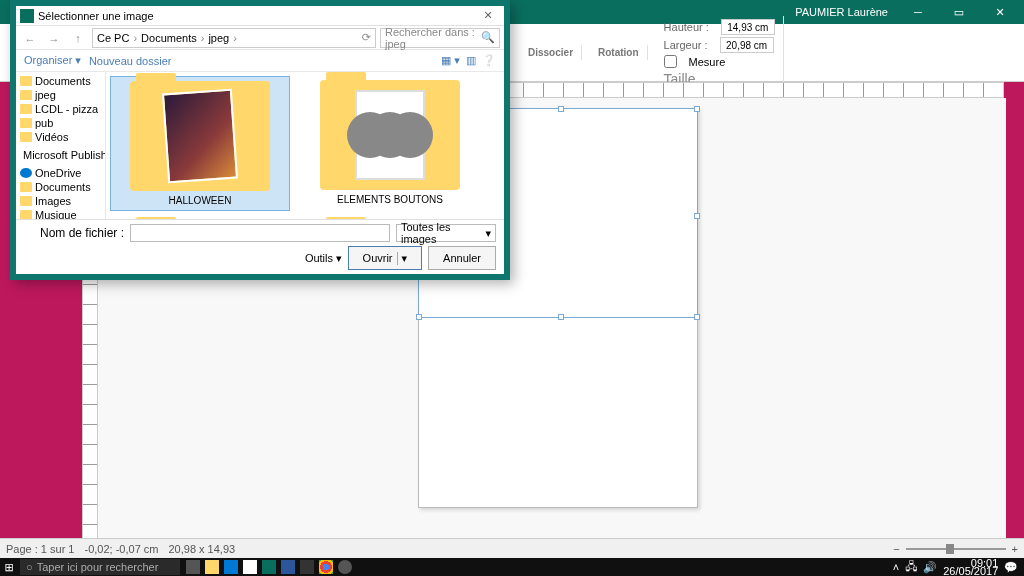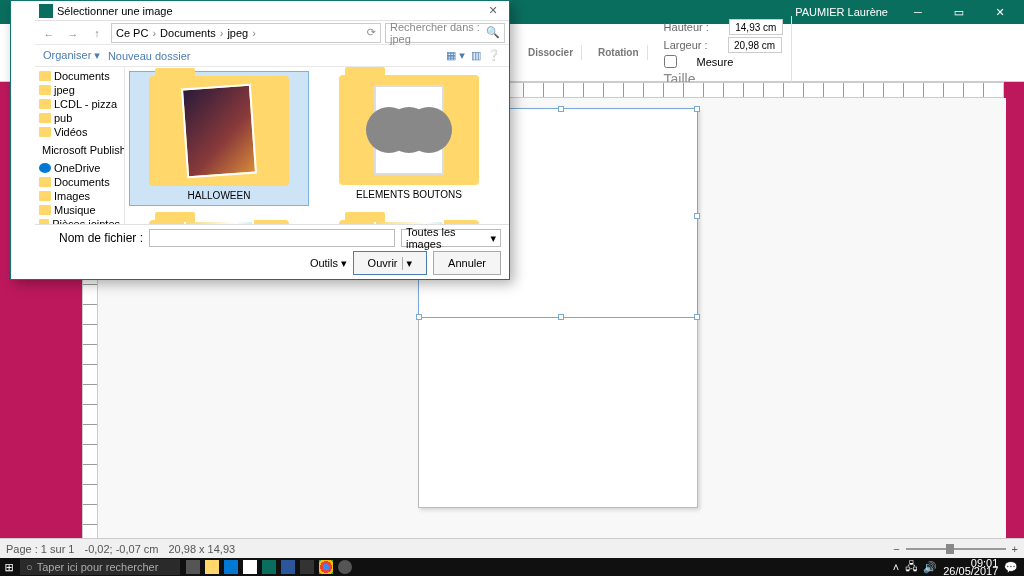--- a/index.html
+++ b/index.html
@@ -9,40 +9,40 @@
 .publisher-window { position: absolute; inset: 0; background: #be185d; }
 .pub-titlebar { height: 24px; background: #0a6e5f; color: #fff; display: flex; align-items: center; padding: 0 4px; }
 .pub-title { flex: 1; text-align: center; font-size: 12px; }
 .pub-user { margin-right: 10px; font-size: 11px; }
 .pub-window-btns { display: flex; gap: 1px; }
 .pub-window-btn { width: 40px; height: 24px; display: flex; align-items: center; justify-content: center; color: #fff; }
 
 .pub-ribbon { height: 58px; background: #fff; border-bottom: 1px solid #ccc; display: flex; align-items: center; padding-left: 520px; gap: 8px; }
 .ribbon-group { border-right: 1px solid #e0e0e0; padding: 2px 8px; display: flex; flex-direction: column; }
 .ribbon-btn { display: flex; align-items: center; gap: 4px; color: #777; font-size: 10px; font-weight: bold; }
-.dim-row { display: flex; align-items: center; gap: 20px; font-size: 10px; margin: 1px 0; }
+.dim-row { display: flex; align-items: center; gap: 12px; font-size: 10px; margin: 1px 0; }
 .dim-input { width: 54px; height: 16px; border: 1px solid #ccc; font-size: 10px; padding: 0 2px; text-align: center; }
 .dim-label { color: #666; }
 .group-label { text-align: left; font-size: 14px; color: #888; margin-top: 2px; }
 
 .pub-ruler-h { position: absolute; top: 82px; left: 82px; right: 20px; height: 16px; background: #fff; border: 1px solid #ccc; background-image: repeating-linear-gradient(90deg, #999 0 1px, transparent 1px 20px); }
 .pub-ruler-v { position: absolute; top: 98px; left: 82px; bottom: 30px; width: 16px; background: #fff; border: 1px solid #ccc; background-image: repeating-linear-gradient(0deg, #999 0 1px, transparent 1px 20px); }
 
 .pub-canvas-area { position: absolute; top: 98px; left: 98px; right: 18px; bottom: 30px; background: #f8f8f8; }
 .pub-page { position: absolute; left: 320px; top: 10px; width: 280px; height: 400px; background: #fff; border: 1px solid #bbb; box-shadow: 2px 2px 4px rgba(0,0,0,.15); }
 .pub-placeholder { position: absolute; left: 320px; top: 10px; width: 280px; height: 210px; border: 1px solid #7aa9d6; }
 .pub-handle { position: absolute; width: 6px; height: 6px; border: 1px solid #7aa9d6; background: #fff; }
 
 .pub-statusbar { position: absolute; bottom: 18px; left: 0; right: 0; height: 20px; background: #f0f0f0; border-top: 1px solid #ccc; display: flex; align-items: center; font-size: 10px; color: #555; padding: 4px 6px; gap: 10px; }
 .statusbar-right { margin-left: auto; display: flex; align-items: center; gap: 6px; }
 .zoom-slider { width: 100px; height: 2px; background: #999; position: relative; }
 .zoom-thumb { position: absolute; left: 40%; top: -4px; width: 8px; height: 10px; background: #888; }
 
 
-.file-dialog { position: absolute; left: 10px; top: 0; width: 500px; height: 280px; background: #fff; border: 1px solid #0f766e; box-shadow: 4px 4px 12px rgba(0,0,0,.3); display: flex; flex-direction: column; z-index: 10; padding-left: 24px; }
+.file-dialog { position: absolute; left: 10px; top: 0; width: 500px; height: 280px; background: #fff; border: 6px solid #0f766e; box-shadow: 4px 4px 12px rgba(0,0,0,.3); display: flex; flex-direction: column; z-index: 10; }
 .fd-titlebar { height: 20px; background: #fff; border-bottom: 1px solid #e0e0e0; display: flex; align-items: center; padding: 0 4px; }
 .fd-icon { width: 14px; height: 14px; background: #0a6e5f; margin-right: 4px; }
 .fd-title { flex: 1; font-size: 11px; }
 .fd-close { width: 24px; text-align: center; color: #666; }
 
 .fd-nav { height: 24px; display: flex; align-items: center; padding: 0 4px; gap: 4px; border-bottom: 1px solid #e8e8e8; }
 .nav-arrow { width: 20px; height: 20px; display: flex; align-items: center; justify-content: center; color: #888; }
 .breadcrumb { flex: 1; height: 20px; border: 1px solid #ccc; display: flex; align-items: center; padding: 0 4px; font-size: 11px; gap: 4px; }
 .bc-sep { color: #888; }
 .search-box { width: 120px; height: 20px; border: 1px solid #ccc; padding: 0 4px; font-size: 11px; color: #888; display: flex; align-items: center; }

